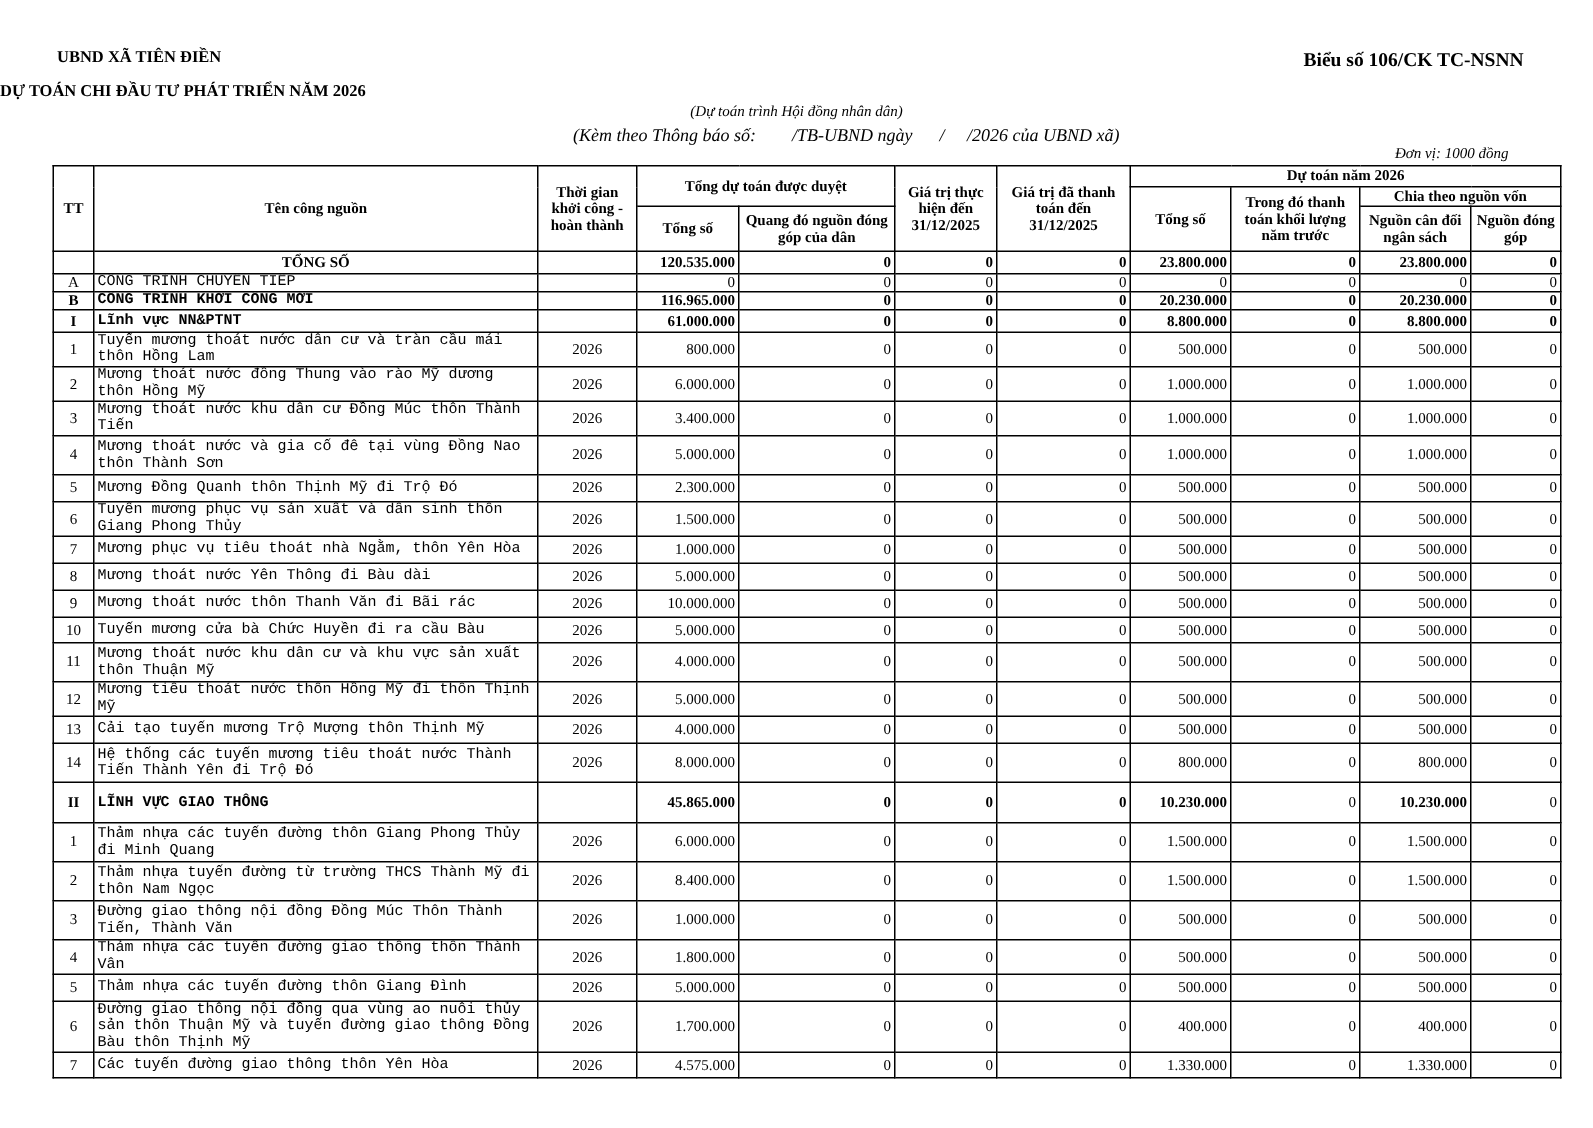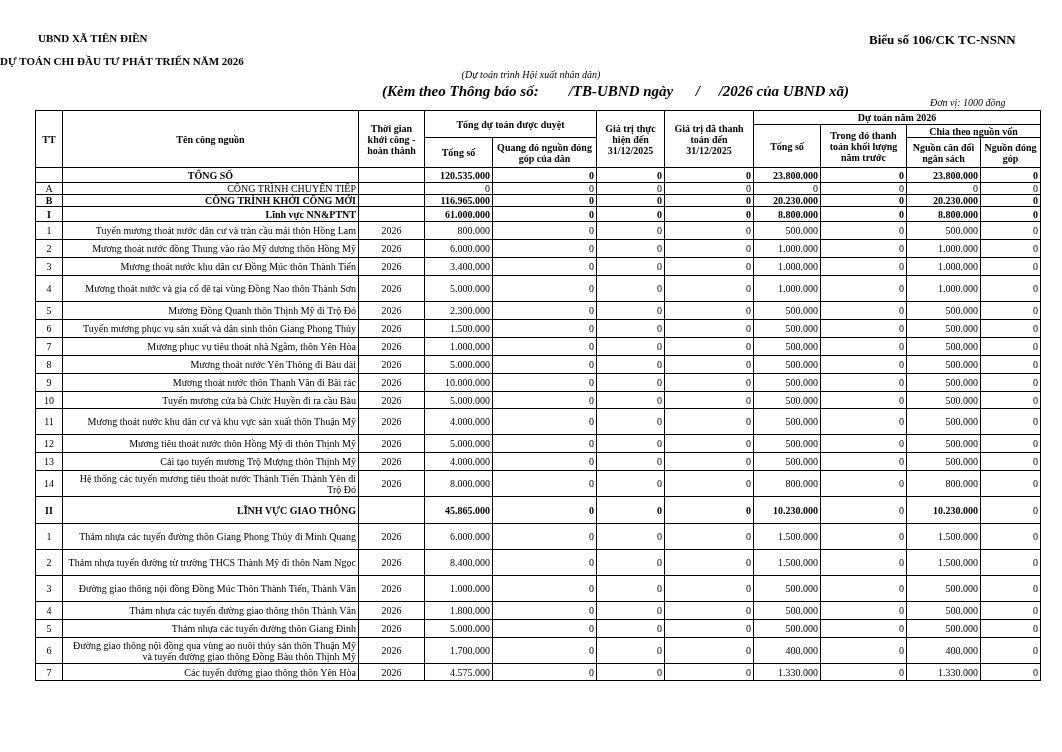--- a/index.html
+++ b/index.html
@@ -2,39 +2,39 @@
 <html><head>
 <meta charset="utf-8">
 <style>
   html, body { margin: 0; padding: 0; background: #ffffff; }
   body { width: 1062px; height: 752px; position: relative; overflow: hidden;
          font-family: "Liberation Serif", "DejaVu Serif", serif; color: #000; }
   .hdr-left { position: absolute; left: 38px; top: 32px; font-size: 11px; font-weight: bold; }
   .hdr-right { position: absolute; left: 869px; top: 32px; font-size: 13px; font-weight: bold; }
   .title { position: absolute; left: 0; width: 1062px; top: 55px; font-size: 11px; font-weight: bold; }
   .subtitle { position: absolute; left: 0; width: 1062px; text-align: center; top: 69px; font-size: 10px; font-style: italic; }
-  .attach { position: absolute; left: 382px; top: 83px; font-size: 15px; font-style: italic; white-space: pre; font-weight: bold; }
+  .attach { position: absolute; left: 382px; top: 83px; font-size: 12px; font-style: italic; white-space: pre; }
   .unit { position: absolute; left: 930px; top: 97px; font-size: 10px; font-style: italic; }
   table { position: absolute; left: 35px; top: 110px; border-collapse: collapse; table-layout: fixed;
           width: 1005px; font-size: 10px; }
   td, th { border: 1px solid #000; padding: 0 2px; line-height: 11px; overflow: hidden; }
   th { font-weight: bold; text-align: center; vertical-align: middle; }
   td.c { text-align: center; }
   td.r { text-align: right; }
-  td.l { text-align: right; }
+  td.l { text-align: left; font-family: Liberation Mono, monospace; }
   tr.b td { font-weight: bold; }
   td.nb { font-weight: normal !important; }
 </style>
 </head>
 <body>
 
 <div class="hdr-left">UBND XÃ TIÊN ĐIỀN</div>
 <div class="hdr-right">Biểu số 106/CK TC-NSNN</div>
 <div class="title">DỰ TOÁN CHI ĐẦU TƯ PHÁT TRIỂN NĂM 2026</div>
-<div class="subtitle">(Dự toán trình Hội xuất nhân dân)</div>
+<div class="subtitle">(Dự toán trình Hội đồng nhân dân)</div>
 <div class="attach">(Kèm theo Thông báo số:        /TB-UBND ngày      /     /2026 của UBND xã)</div>
 <div class="unit">Đơn vị: 1000 đồng</div>
 
 <table>
   <colgroup>
     <col style="width:27px">
       <col style="width:296px">
       <col style="width:66px">
       <col style="width:68px">
     <col style="width:104px">

